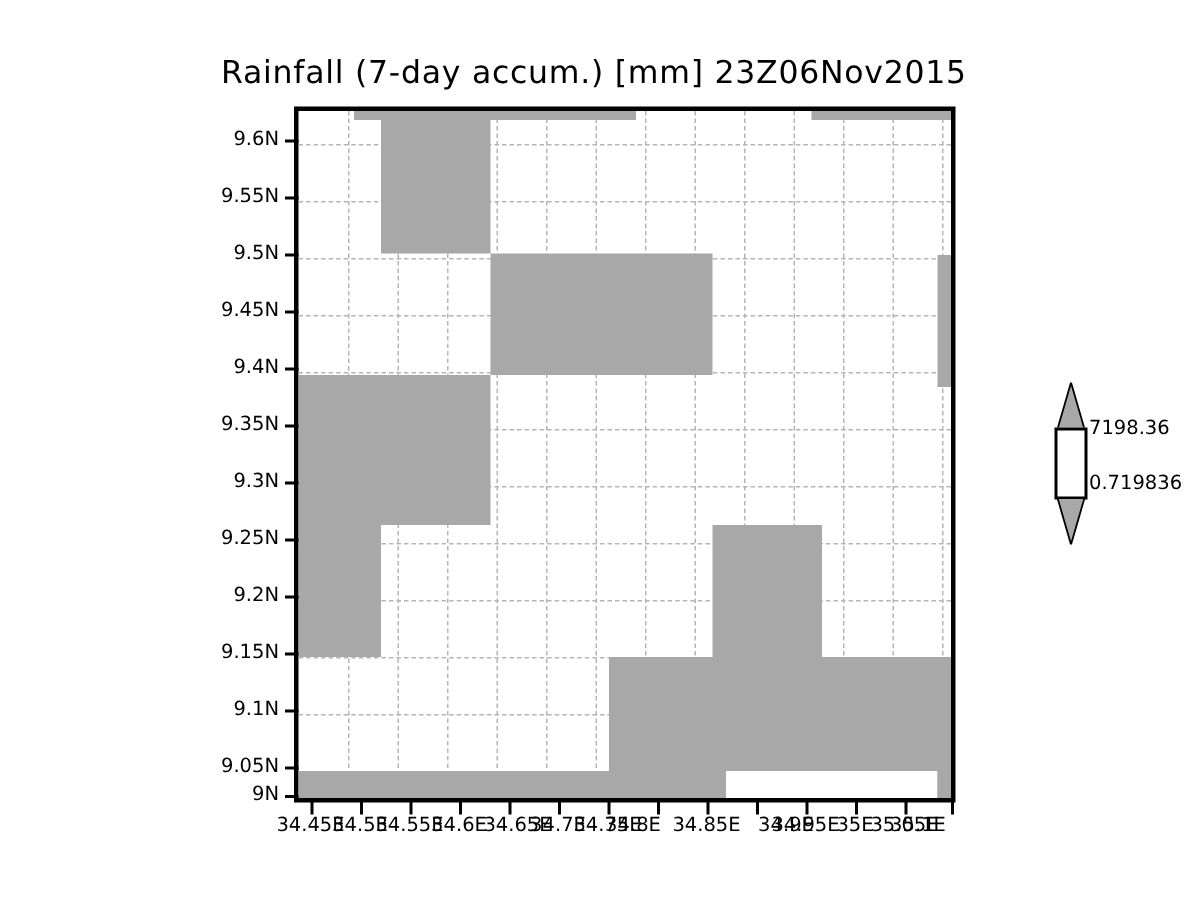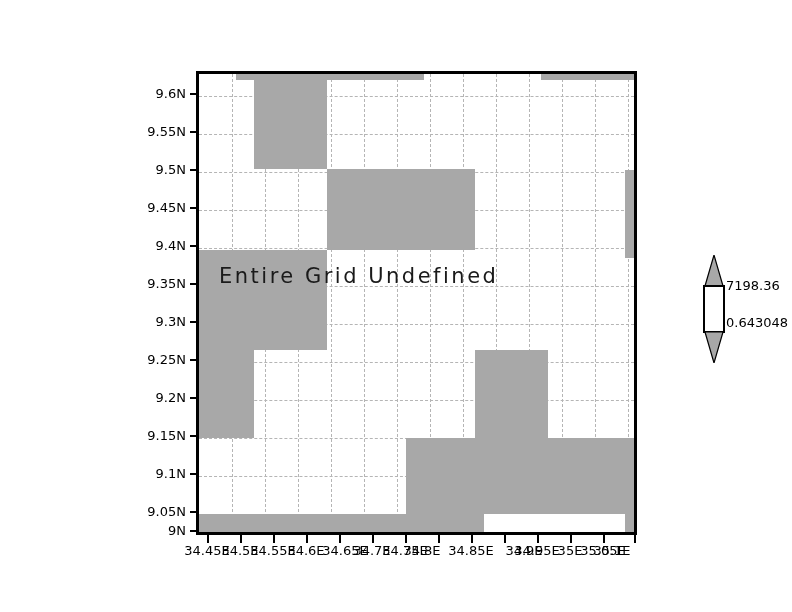--- a/index.html
+++ b/index.html
@@ -108,20 +108,21 @@
     font-size:13px;
     color:#000;
     white-space:pre;
   }
 </style>
 </head>
 <body>
 
 <div id="root">
 
+  <div class="plot-title">Rainfall (7-day accum.) [mm] 23Z06Nov2015</div>
 
   <div id="plot-frame">
     <div id="plot-inner">
 
       <div class="gridline-v" style="left:33px"></div>
       <div class="gridline-v" style="left:66px"></div>
       <div class="gridline-v" style="left:99px"></div>
       <div class="gridline-v" style="left:132px"></div>
       <div class="gridline-v" style="left:165px"></div>
       <div class="gridline-v" style="left:198px"></div>
@@ -153,21 +154,20 @@
       <div class="cell" style="left:426px; top:96px;  width:15px;  height:88px;"></div>
       <div class="cell" style="left:0px;   top:176px; width:128px; height:100px;"></div>
       <div class="cell" style="left:0px;   top:276px; width:55px;  height:88px;"></div>
       <div class="cell" style="left:276px; top:276px; width:73px;  height:88px;"></div>
       <div class="cell" style="left:207px; top:364px; width:234px; height:95px;"></div>
       <div class="cell" style="left:0px;   top:440px; width:207px; height:19px;"></div>
       <div class="cell" style="left:207px; top:364px; width:78px;  height:95px;"></div>
       <div style="position:absolute;left:285px;top:440px;width:141px;height:19px;background:#ffffff;"></div>
       <div class="cell" style="left:426px; top:440px; width:15px; height:19px;"></div>
 
-      <div id="undefined-label">Entire Grid Undefined</div>
     </div>
   </div>
 
   <div class="ytick" style="top:93px"></div>
   <div class="ytick" style="top:131px"></div>
   <div class="ytick" style="top:169px"></div>
   <div class="ytick" style="top:207px"></div>
   <div class="ytick" style="top:245px"></div>
   <div class="ytick" style="top:283px"></div>
   <div class="ytick" style="top:321px"></div>
@@ -225,15 +225,15 @@
   <div id="colorbar">
     <svg class="cb-tri" style="top:0px;height:32px;" viewBox="0 0 22 32" preserveAspectRatio="none">
       <polygon points="11,0 20,31 2,31" fill="#a8a8a8" stroke="#000" stroke-width="1.2"></polygon>
     </svg>
     <div class="cb-box"></div>
     <svg class="cb-tri" style="top:76px;height:32px;" viewBox="0 0 22 32" preserveAspectRatio="none">
       <polygon points="11,32 20,1 2,1" fill="#a8a8a8" stroke="#000" stroke-width="1.2"></polygon>
     </svg>
   </div>
   <div class="cb-label" style="top:278px">7198.36</div>
-  <div class="cb-label" style="top:315px">0.643048</div>
+  <div class="cb-label" style="top:315px">0.719836</div>
 
 </div>
 
 </body></html>

